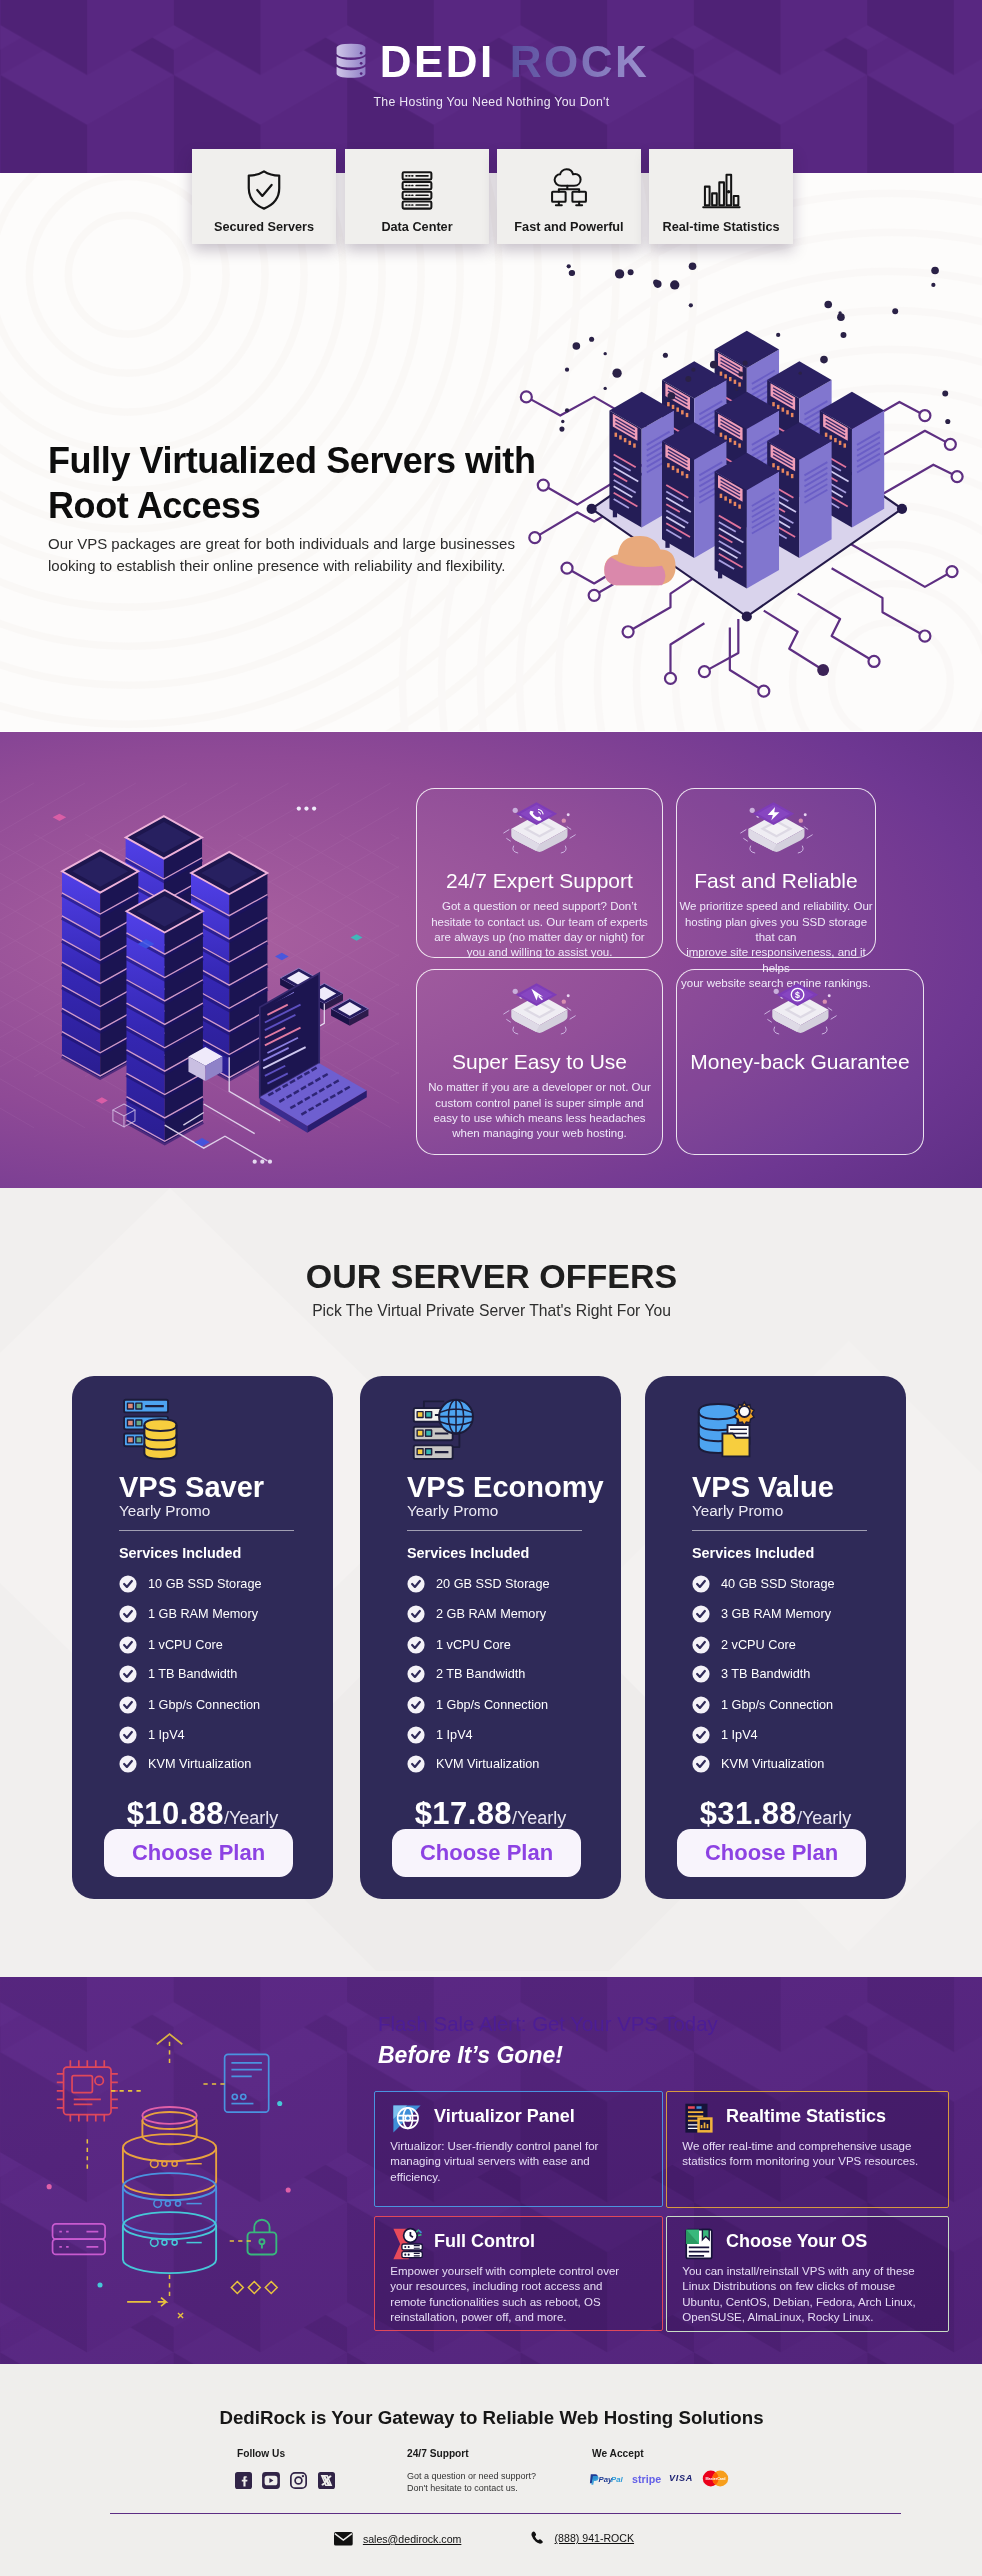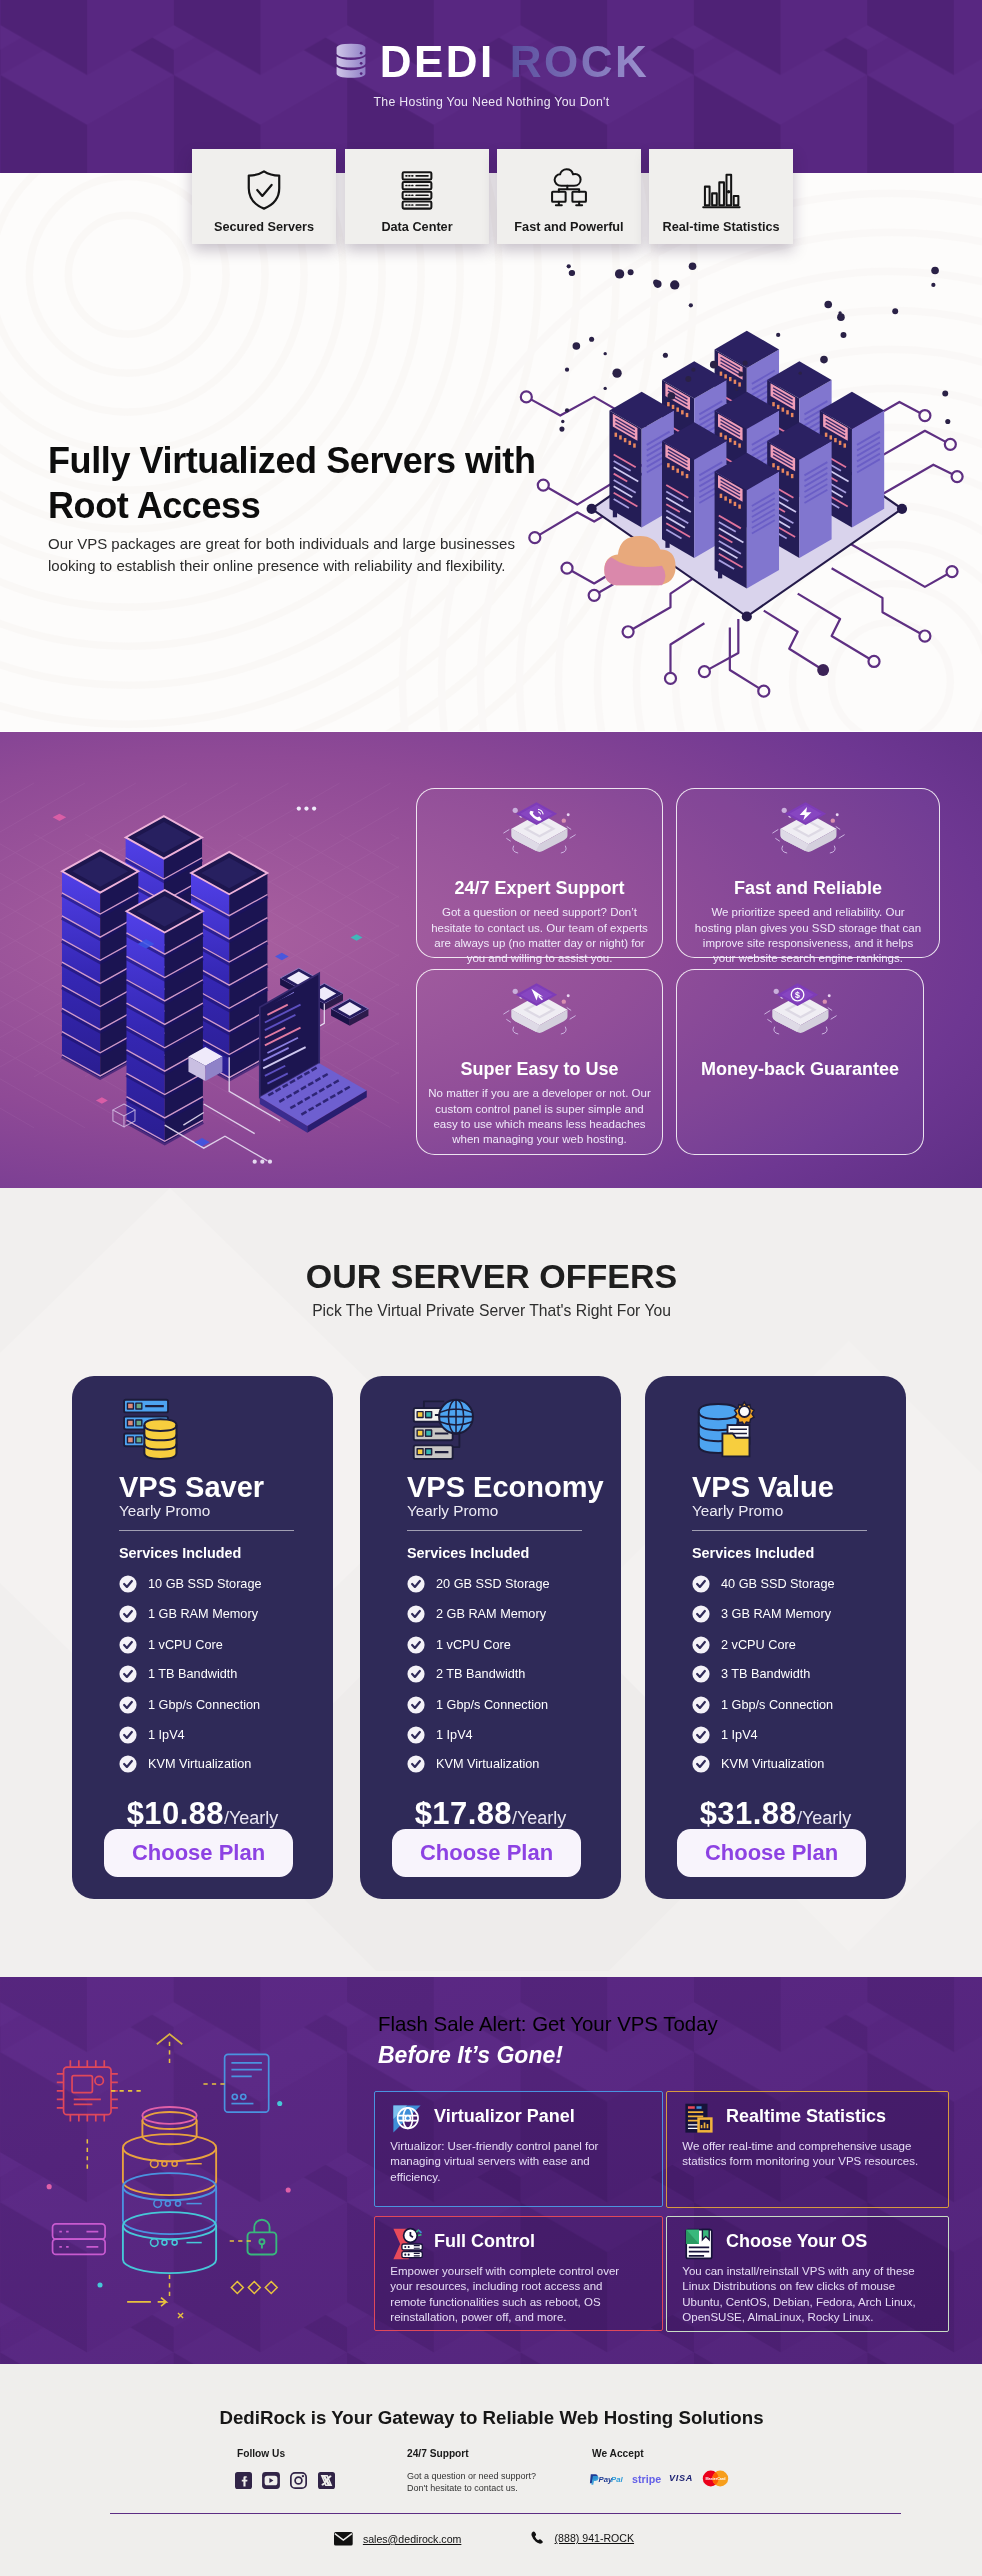--- a/index.html
+++ b/index.html
@@ -14,21 +14,21 @@
 
 .tcard{top:149px;width:144px;height:95px;background:#f0efed;box-shadow:0 6.8px 13.6px rgba(40,20,60,.25);display:flex;flex-direction:column;align-items:center;justify-content:center;padding-top:8.5px;z-index:5}
 .tcard .lbl{font-size:12.7px;font-weight:700;color:#191919;margin-top:7.6px}
 
 #hero{left:0;top:173px;width:983px;height:558px;background:#fdfcfb;overflow:hidden}
 #hero h1{position:absolute;left:48px;top:265px;font-size:36px;line-height:45px;font-weight:700;color:#0d0d0d;letter-spacing:-0.4px}
 #hero p{position:absolute;left:48px;top:360px;font-size:15px;line-height:22px;color:#2b2b2b}
 
 #band{left:0;top:732px;width:983px;height:457px;background:radial-gradient(135% 125% at 22% 45%, #a9609f 0%, #8f4a96 32%, #6e3792 58%, #4f277a 85%, #482370 100%);overflow:hidden}
 .fcard{border:1.4px solid rgba(255,255,255,.85);border-radius:18.7px;background:rgba(255,255,255,.03);text-align:center;color:#fff}
-.fcard h3{font-size:18px;font-weight:700;margin-top:19px}
+.fcard h3{font-size:21px;font-weight:400;margin-top:10px}
 .fcard p{font-size:11.5px;line-height:15.3px;color:#f0eafa;margin-top:6.8px}
 
 #offers{left:0;top:1188px;width:983px;height:789px;background:#f1efee;overflow:hidden}
 .pcard{top:1376px;width:261px;height:523px;background:#2f2a58;border-radius:22px;color:#fff}
 .pcard h3{font-size:29px;font-weight:700;position:absolute;left:47px;top:95px;white-space:nowrap}
 .pcard .yp{font-size:15.3px;color:#eceaf4;position:absolute;left:47px;top:126px}
 .pcard .hr{position:absolute;left:47px;top:154px;width:175px;height:0.8px;background:rgba(255,255,255,.55)}
 .pcard .si{font-size:14.4px;font-weight:700;position:absolute;left:47px;top:169px}
 .pli{position:absolute;left:47px;display:flex;align-items:center;font-size:12.7px;color:#ffffff}
 .pli svg{margin-right:11px}
@@ -898,21 +898,21 @@
 <g transform="translate(51,22.5)">
               <path d="M-8,-4 q-3,3 0,6 q4,5 9,7 q4,2 6,-1 l-3,-4 l-3,1 q-4,-2 -6,-5 l1,-3 Z" fill="#fff"></path>
               <path d="M2,-6 q6,1 7,7 M2,-2.5 q3,0.5 3.5,3.5" stroke="#fff" stroke-width="1.4" fill="none"></path>
             </g>
 </g>
         </svg>
       </div>
 <h3>24/7 Expert Support</h3>
       <p>Got a question or need support? Don’t<br>hesitate to contact us. Our team of experts<br>are always up (no matter day or night) for<br>you and willing to assist you.</p>
     </div>
-<div class="abs fcard" style="left:676px;top:56px;width:264px;height:170px">
+<div class="abs fcard" style="left:676px;top:56px;width:200px;height:170px">
 <div style="margin-top:7.6px;display:flex;justify-content:center">
         <svg width="81" height="62" viewBox="0 0 110 84">
 <g>
 <circle cx="22" cy="18" r="3.5" fill="#c9b0dc"></circle>
             <circle cx="30" cy="26" r="2" fill="#e9d8f2"></circle>
 <circle cx="88" cy="32" r="3" fill="#d88fb0"></circle>
             <circle cx="94" cy="24" r="2" fill="#e9d8f2"></circle>
 <path d="M14 44 l-8 5 M10 56 l6 4 M96 56 l8 -5 M98 44 l-6 -4" stroke="#cfb8e4" stroke-width="1.3" fill="none"></path>
 <path d="M20 66 q-4 8 6 10 M90 66 q4 8 -6 10" stroke="#cfb8e4" stroke-width="1.3" fill="none"></path>
 
@@ -1376,21 +1376,21 @@
         <circle cx="58" cy="253" r="3"></circle>
         <circle cx="340" cy="257" r="3"></circle>
       </g>
       <g fill="#46c8d8">
         <circle cx="118" cy="369" r="3"></circle>
         <circle cx="330" cy="155" r="3"></circle>
       </g>
       <path d="M210,402 l6,6 M216,402 l-6,6" stroke="#e8c23e" stroke-width="1.6"></path>
     </svg>
 </div>
-<div class="abs" style="left:378px;top:2012px;font-size:20.4px;line-height:25.5px;color:#000000;z-index:3">Flash Sale Alert: Get Your VPS Today</div>
+<div class="abs" style="left:378px;top:2012px;font-size:20.4px;line-height:25.5px;color:#4c1d95;z-index:3">Flash Sale Alert: Get Your VPS Today</div>
 <div class="abs" style="left:378px;top:2042px;font-size:23px;line-height:27px;font-weight:700;font-style:italic;color:#fff;z-index:3">Before It’s Gone!</div>
 <div class="abs xcard" style="left:374px;top:2091px;width:289px;height:116px;border:1.4px solid #4a93e0;z-index:3">
 <div style="position:absolute;left:15.3px;top:10.2px"><svg width="34" height="34" viewBox="0 0 40 40">
 <path d="M4 4 L36 4 L4 36 Z" fill="#3f8fd8"></path>
         <path d="M4 4 L20 4 L4 20 Z" fill="#7cc0ee"></path>
 <g fill="none" stroke="#fff" stroke-width="2">
           <circle cx="21" cy="19" r="12"></circle>
           <ellipse cx="21" cy="19" rx="5.5" ry="12"></ellipse>
           <path d="M9.5 16 h23 M9.5 22 h23"></path>
         </g>

